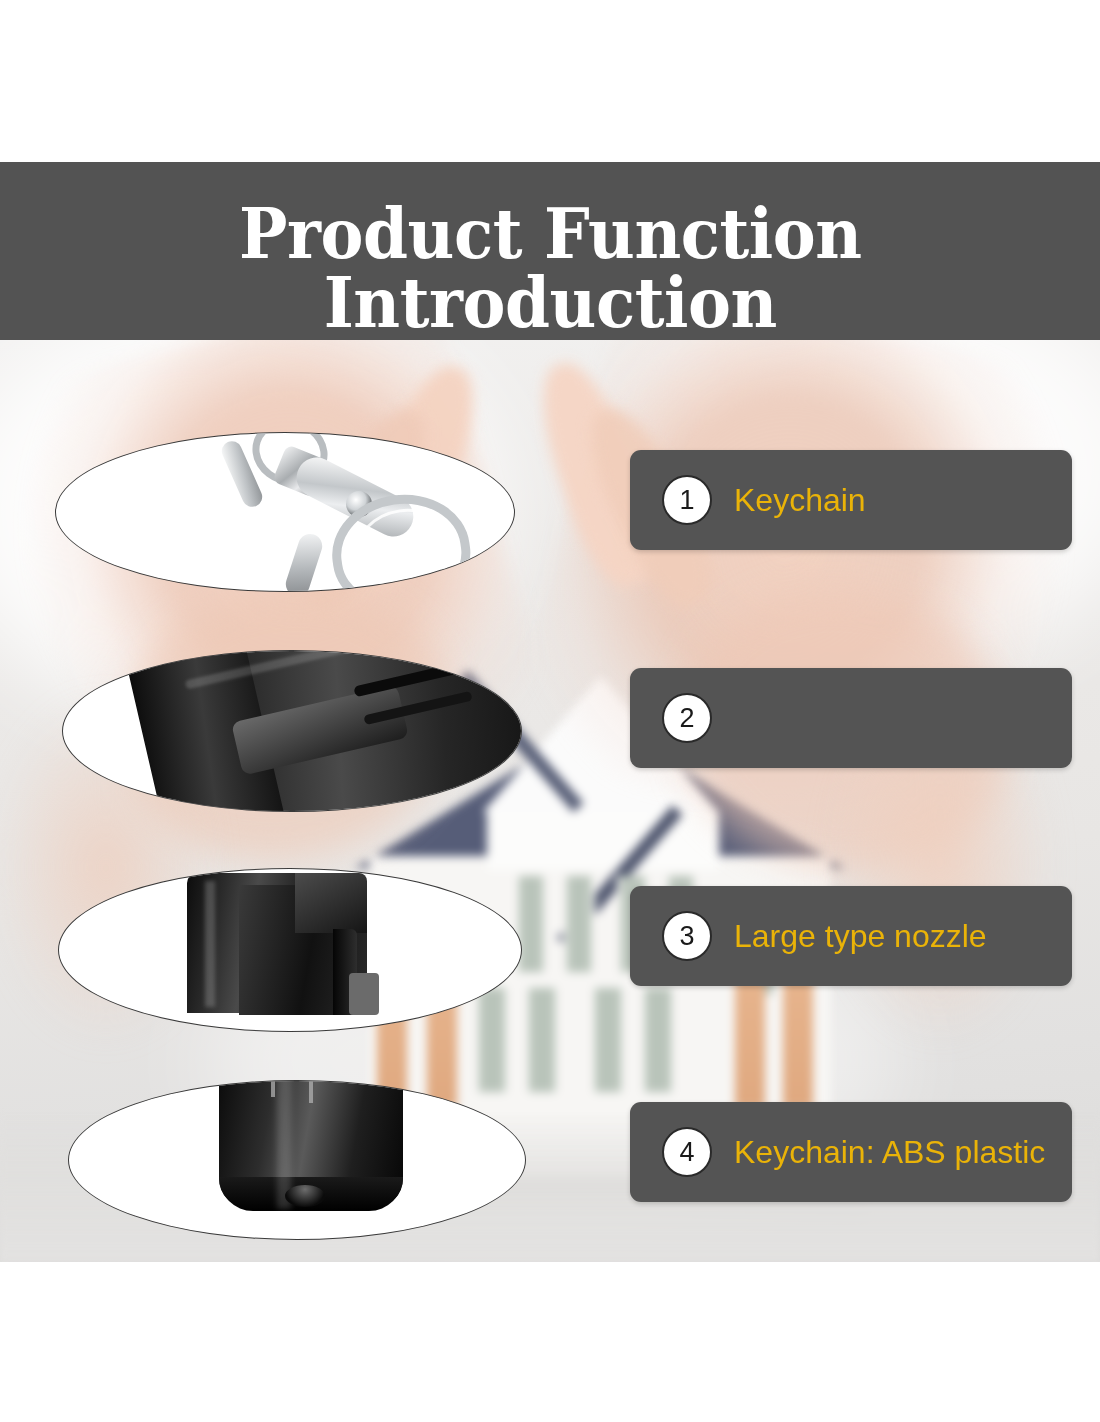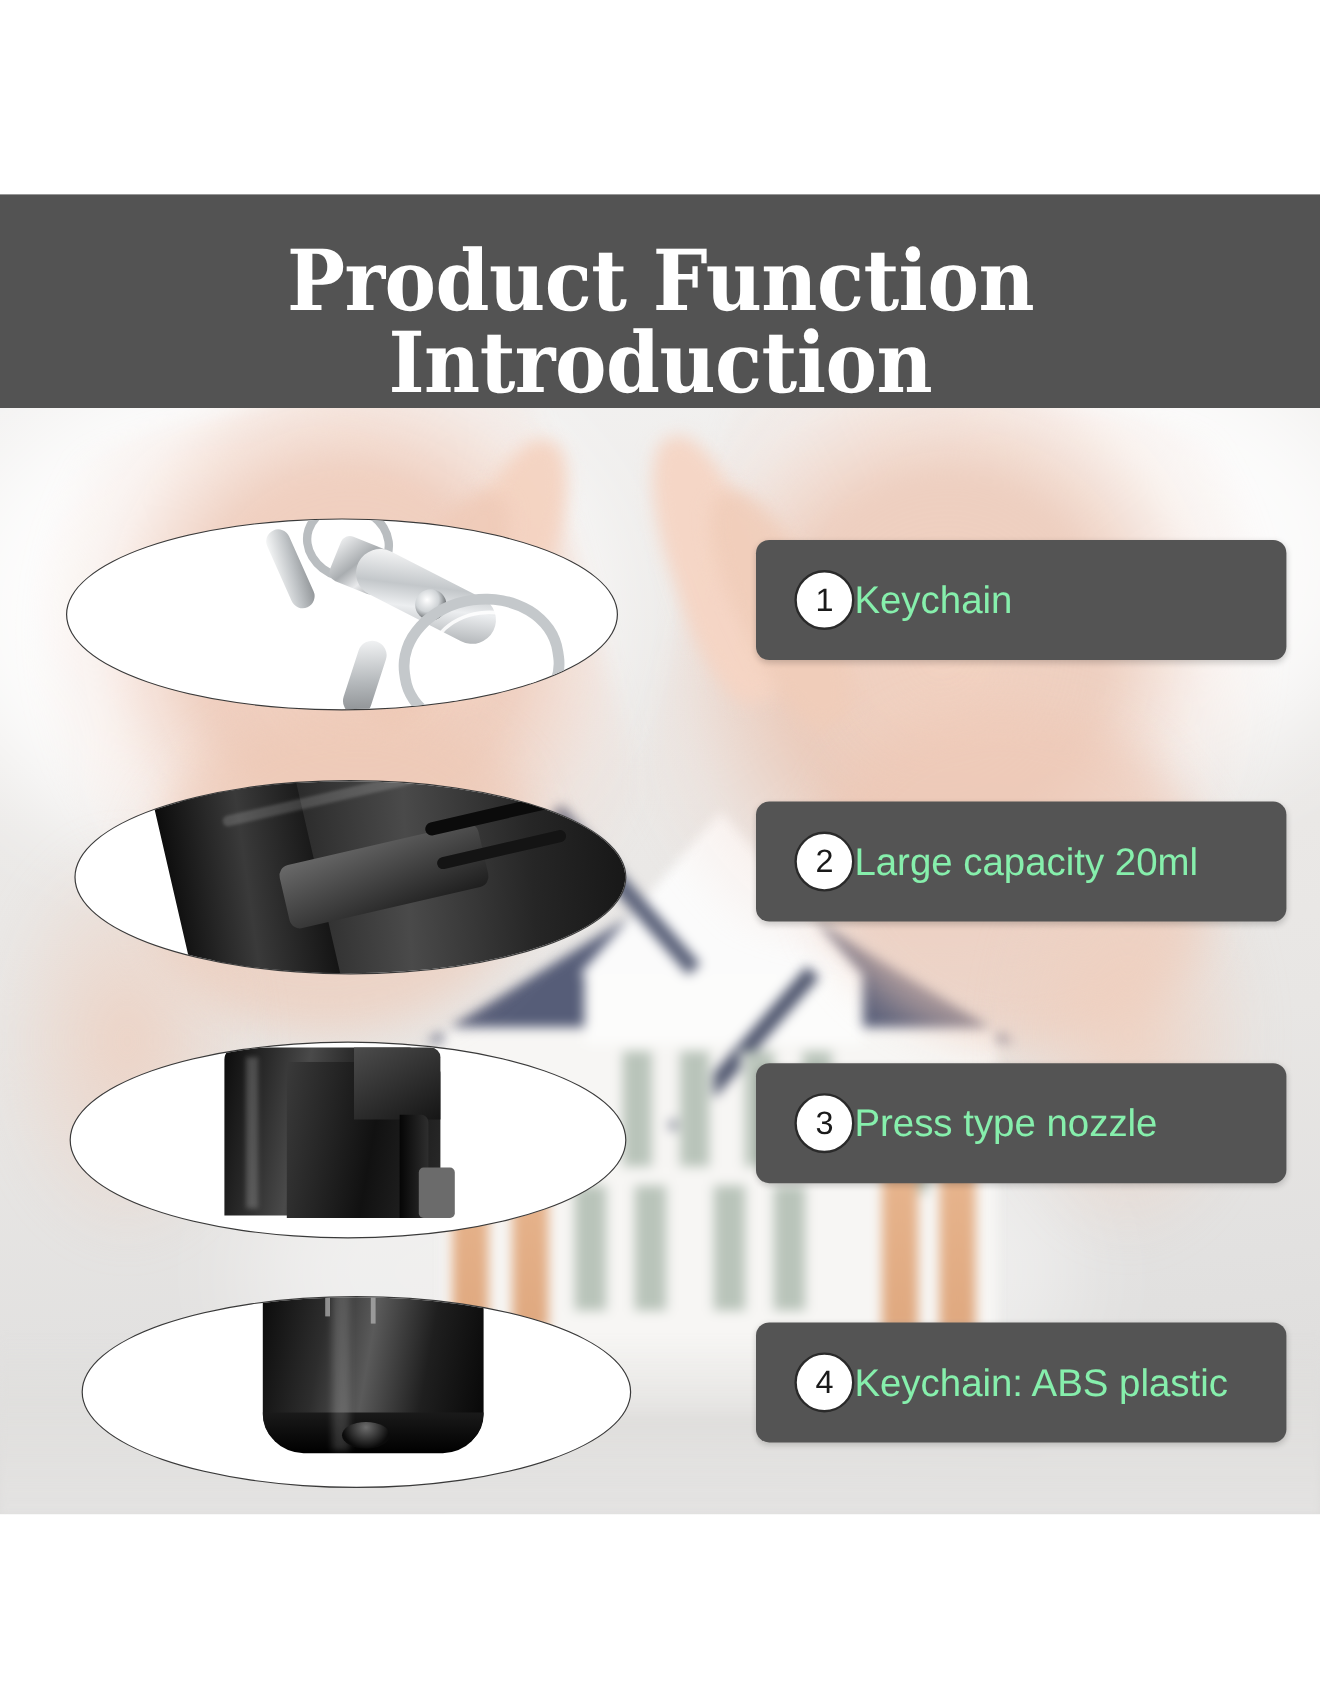--- a/index.html
+++ b/index.html
@@ -221,21 +221,22 @@
     border: 2px solid #2a2a2a;
     color: #1a1a1a;
     font-size: 27px;
     line-height: 1;
     display: flex;
     align-items: center;
     justify-content: center;
     font-family: "Liberation Sans", sans-serif;
   }
   .callout-label {
-    color: #86efac;
+    margin-left: 22px;
+    color: #eab308;
     font-size: 32px;
     font-family: "Liberation Sans", sans-serif;
     white-space: nowrap;
   }
   .bottom-white {
     position: absolute;
     left: 0; top: 1262px;
     width: 1100px; height: 160px;
     background: #ffffff;
   }
@@ -353,26 +354,25 @@
       </div>
     </div>
 
     <div class="callout" style="top:110px;">
       <div class="badge">1</div>
       <div class="callout-label">Keychain</div>
     </div>
 
     <div class="callout" style="top:328px;">
       <div class="badge">2</div>
-      <div class="callout-label">Large capacity 20ml</div>
     </div>
 
     <div class="callout" style="top:546px;">
       <div class="badge">3</div>
-      <div class="callout-label">Press type nozzle</div>
+      <div class="callout-label">Large type nozzle</div>
     </div>
 
     <div class="callout" style="top:762px;">
       <div class="badge">4</div>
       <div class="callout-label">Keychain: ABS plastic</div>
     </div>
 
   </div>
 
   <div class="bottom-white"></div>

